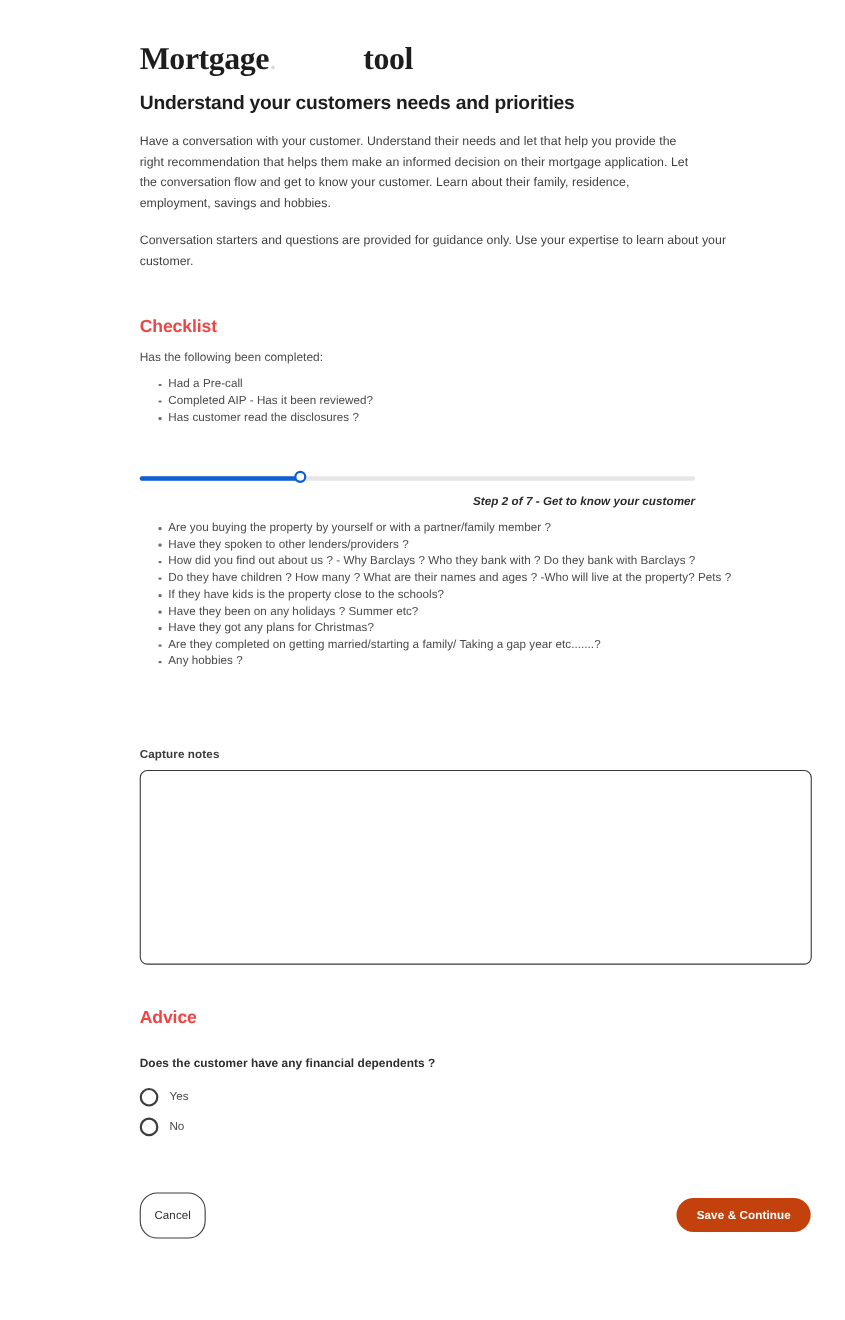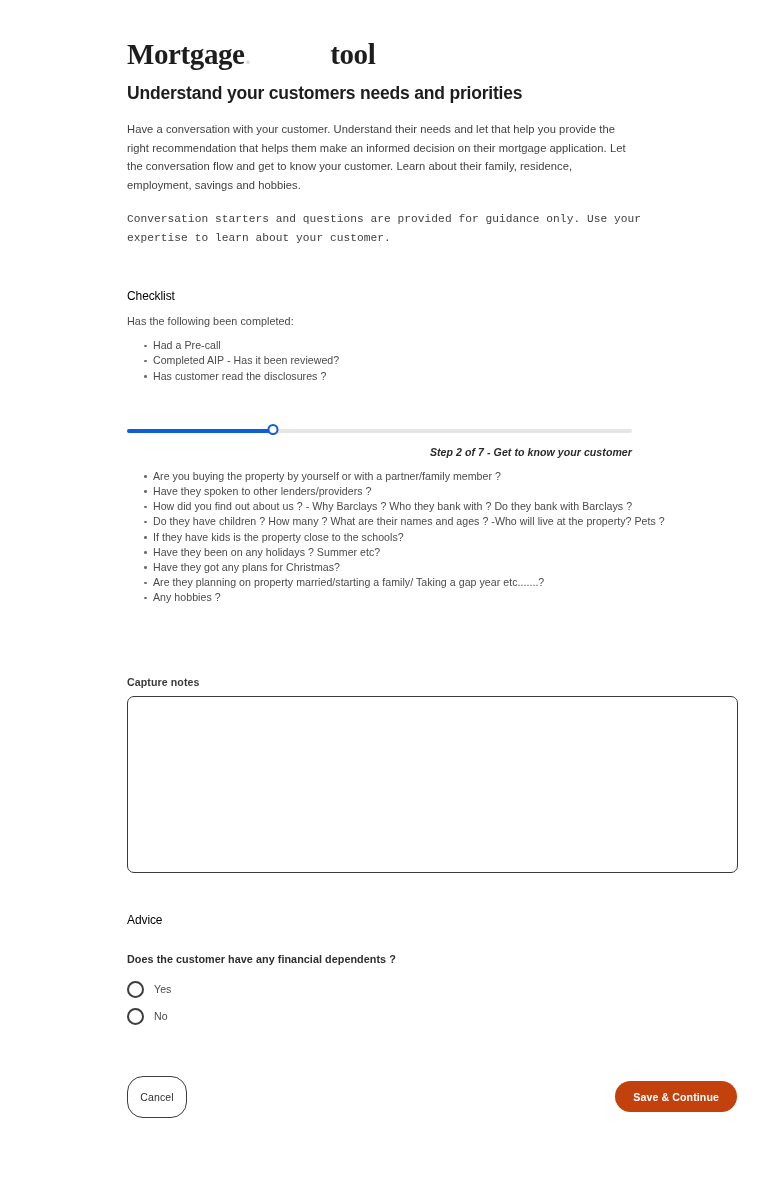--- a/index.html
+++ b/index.html
@@ -58,30 +58,29 @@
   .intro {
     margin: 16px 0 0 0;
     font-size: 11.2px;
     line-height: 1.65;
     color: #3f3f3f;
     max-width: 512px;
     letter-spacing: 0.05px;
   }
   .intro.second {
     max-width: 560px;
-    font-family: Liberation Mono, monospace;
   }
 
   
   .section-heading {
     margin: 0;
-    font-size: 12px;
-    font-weight: 400;
+    font-size: 16px;
+    font-weight: 700;
     letter-spacing: -0.1px;
-    color: #000000;
+    color: #ef4444;
   }
   .heading-checklist { padding-top: 42px; }
   .heading-advice { padding-top: 40px; }
 
   .lead-text {
     margin: 12px 0 0 0;
     font-size: 10.8px;
     color: #4a4a4a;
     letter-spacing: 0.05px;
   }
@@ -289,21 +288,21 @@
   <p class="step-label">Step 2 of 7 - Get to know your customer</p>
 
   <ul class="bullets questions">
     <li>Are you buying the property by yourself or with a partner/family member ?</li>
     <li>Have they spoken to other lenders/providers ?</li>
     <li>How did you find out about us ? - Why Barclays ? Who they bank with ? Do they bank with Barclays ?</li>
     <li>Do they have children ? How many ? What are their names and ages ? -Who will live at the property? Pets ?</li>
     <li>If they have kids is the property close to the schools?</li>
     <li>Have they been on any holidays ? Summer etc?</li>
     <li>Have they got any plans for Christmas?</li>
-    <li>Are they planning on property married/starting a family/ Taking a gap year etc.......?</li>
+    <li>Are they completed on getting married/starting a family/ Taking a gap year etc.......?</li>
     <li>Any hobbies ?</li>
   </ul>
 
   <p class="notes-label">Capture notes</p>
   <textarea class="notes-box" placeholder="" style=""></textarea>
 
   <h3 class="section-heading heading-advice">Advice</h3>
   <p class="advice-question">Does the customer have any financial dependents ?</p>
 
   <div class="radio-group">

